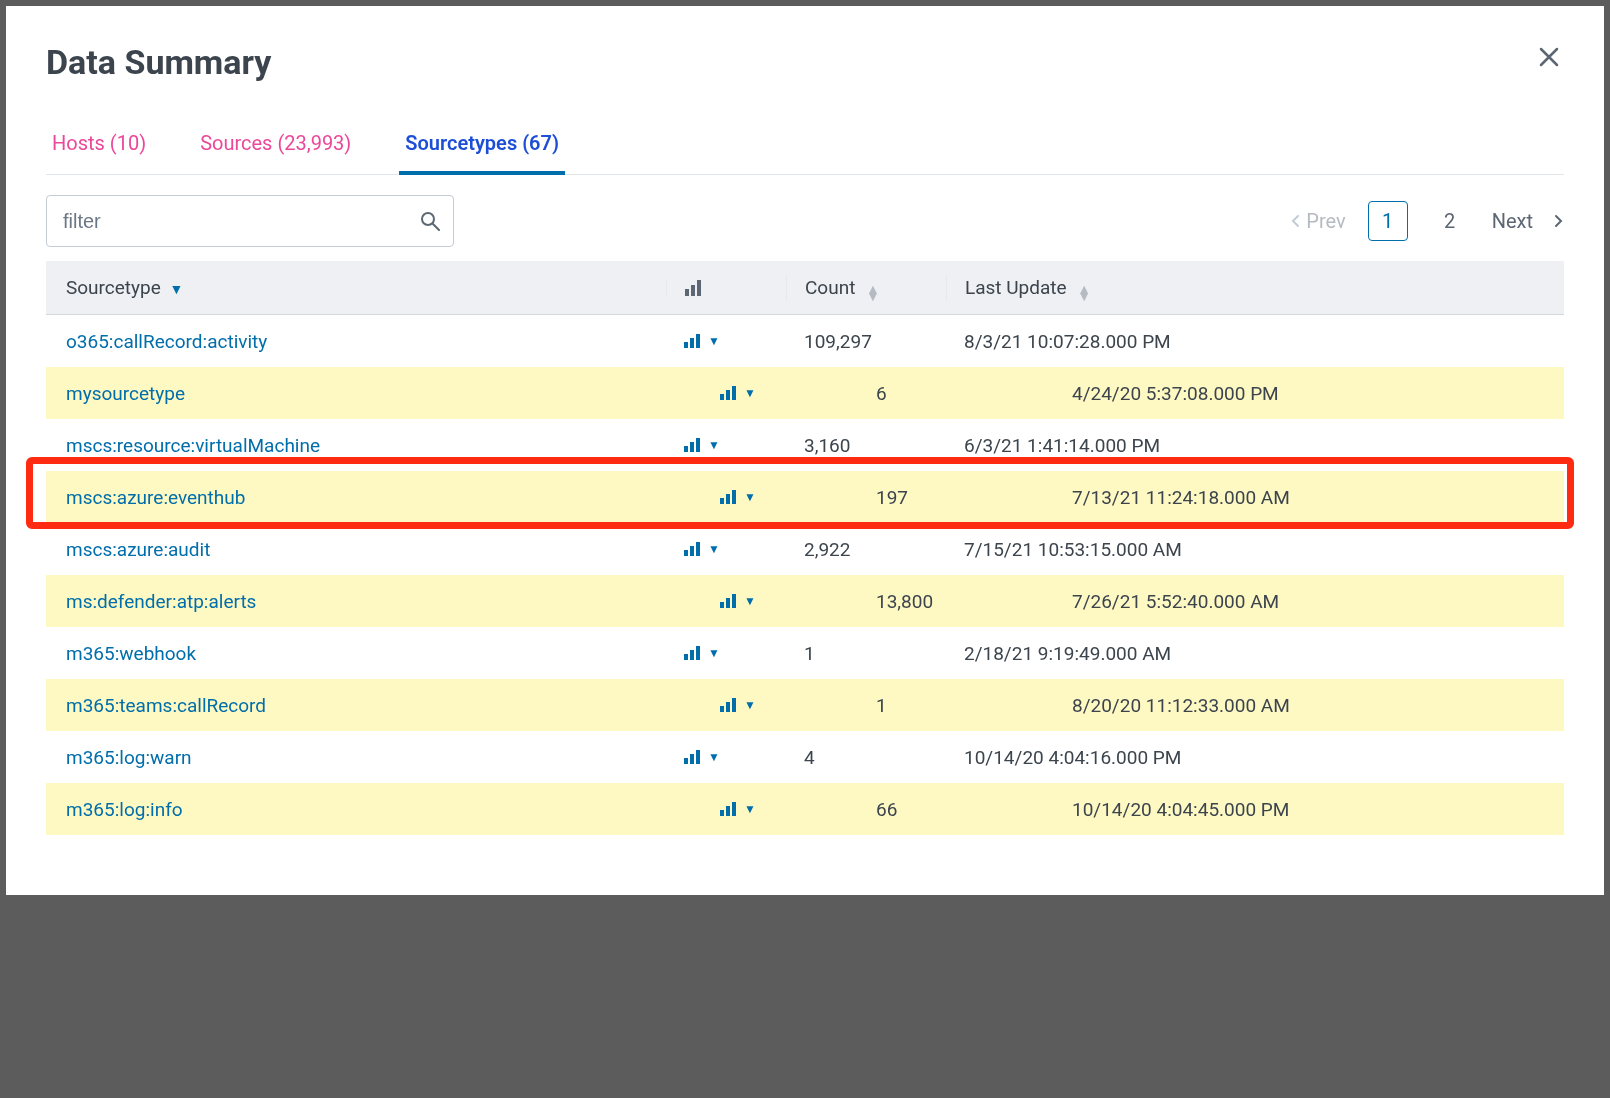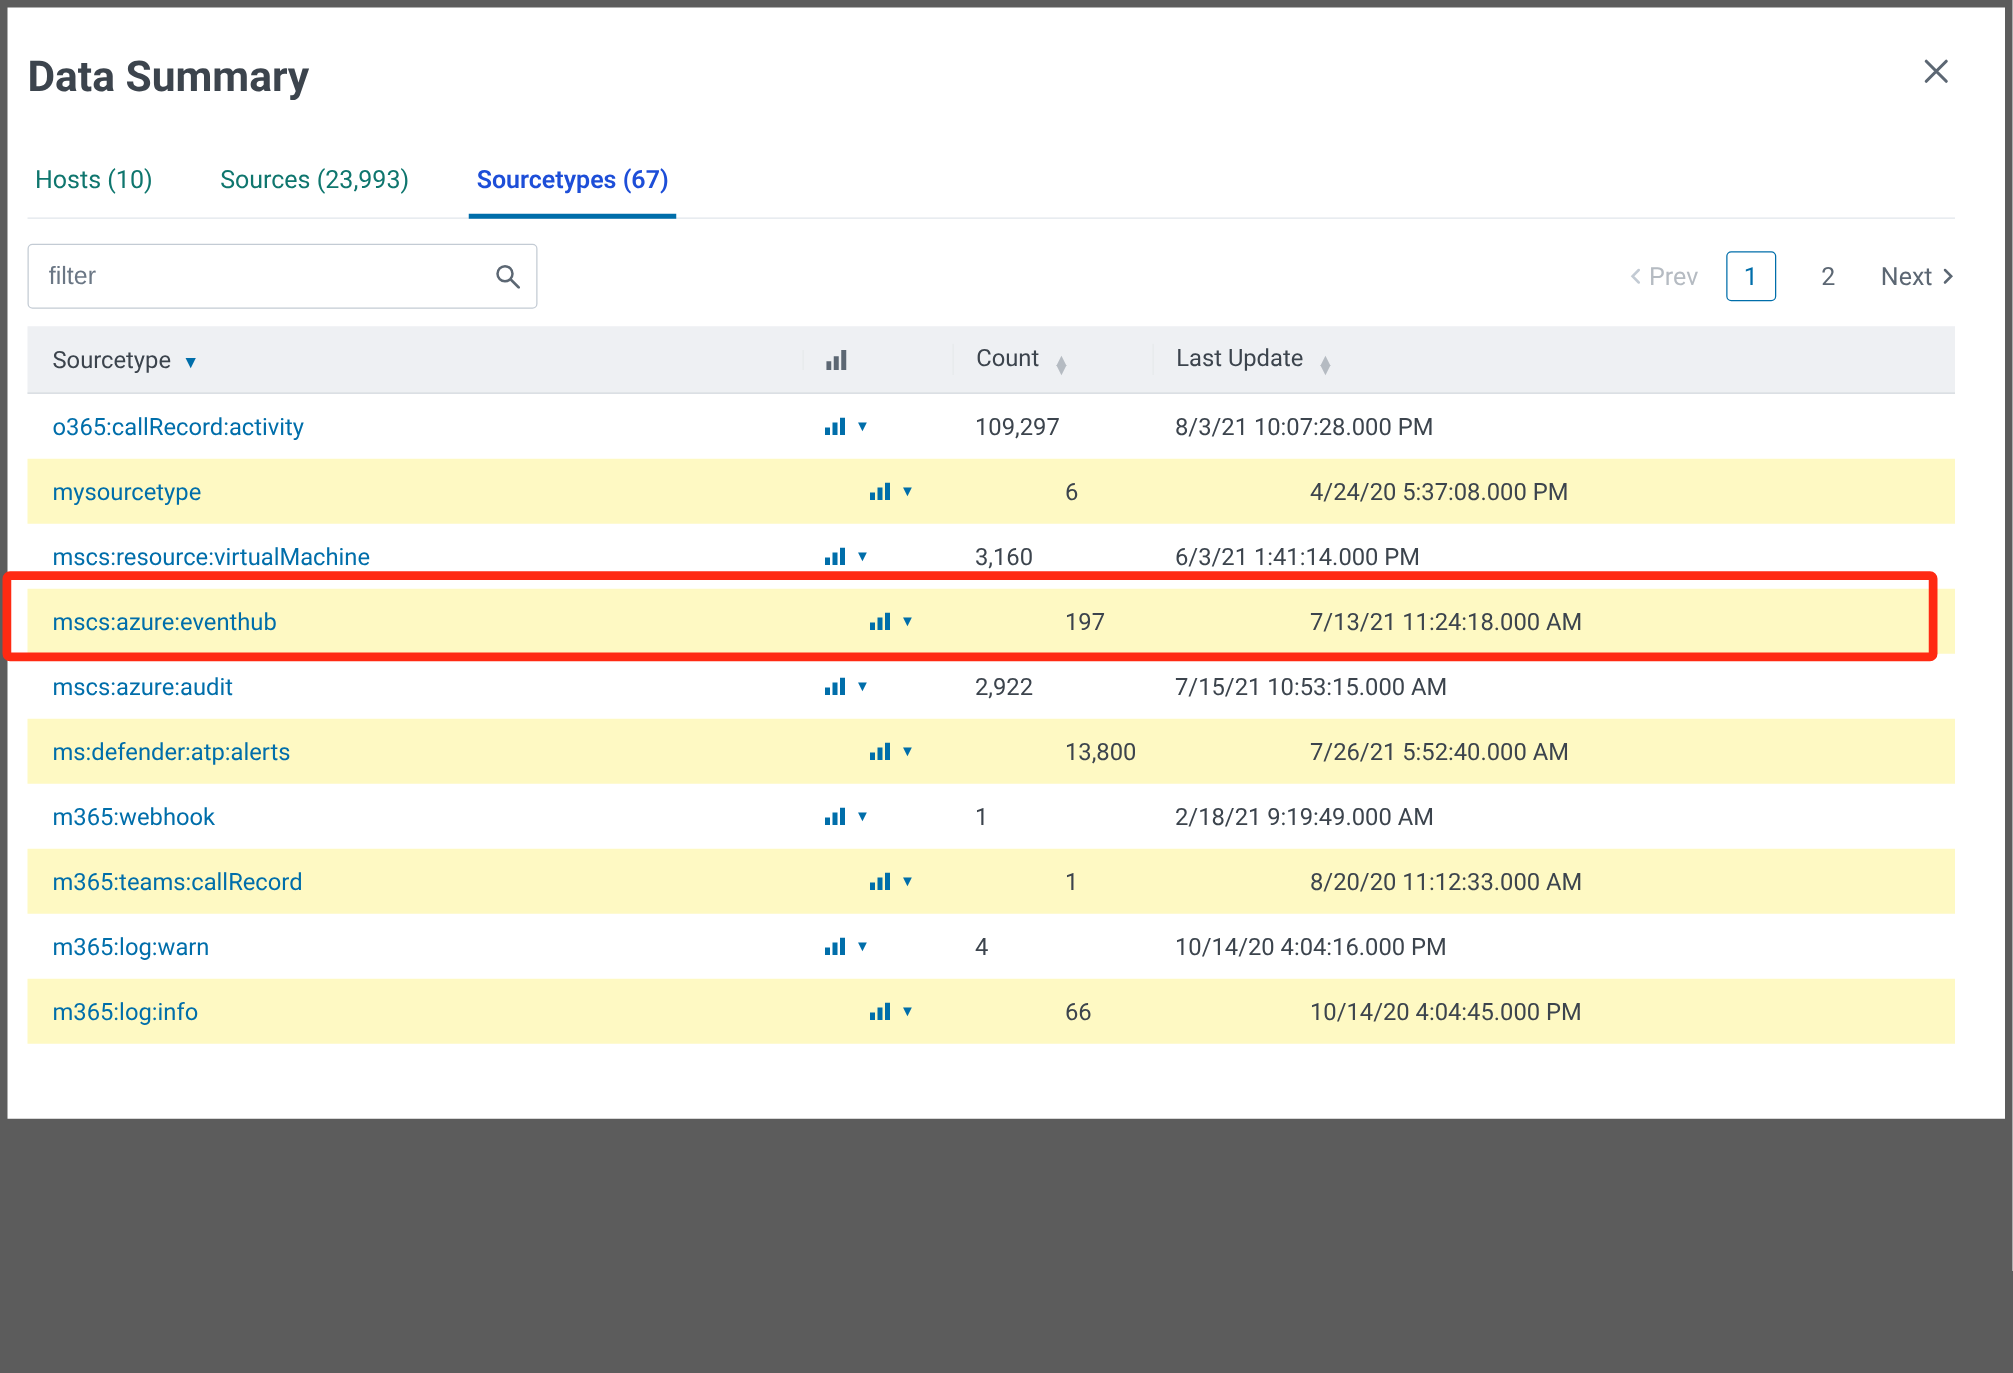--- a/index.html
+++ b/index.html
@@ -6,21 +6,21 @@
   body {
     font-family: -apple-system, BlinkMacSystemFont, "Segoe UI", Roboto, "Helvetica Neue", Arial, sans-serif;
     background: #5c5c5c;
     padding: 6px;
     color: #3c444d;
   }
   .dialog {
     background: #fff;
     width: 100%;
     min-height: 860px;
-    padding: 36px 40px 60px 16px;
+    padding: 36px 40px 60px 40px;
     position: relative;
   }
   .title-row {
     display: flex;
     justify-content: space-between;
     align-items: flex-start;
   }
   .page-title {
     font-size: 34px;
     font-weight: 700;
@@ -34,21 +34,21 @@
     padding: 4px;
   }
   .tabs {
     display: flex;
     gap: 42px;
     margin-top: 48px;
     border-bottom: 1px solid #e1e6eb;
   }
   .tab {
     font-size: 20px;
-    color: #0f766e;
+    color: #ec4899;
     padding: 0 6px 16px 6px;
     cursor: pointer;
     position: relative;
     top: 1px;
   }
   .tab.active {
     color: #1d4ed8;
     font-weight: 600;
     border-bottom: 4px solid #006eaa;
   }
@@ -81,21 +81,21 @@
     color: #5c6773;
   }
   .pager {
     display: flex;
     align-items: center;
     gap: 22px;
     color: #5c6773;
     font-size: 20px;
   }
   .pager-prev { color: #b5bbc2; display: flex; align-items: center; gap: 6px; }
-  .pager-next { color: #5c6773; display: flex; align-items: center; gap: 8px; cursor: pointer; }
+  .pager-next { color: #5c6773; display: flex; align-items: center; gap: 21px; cursor: pointer; }
   .page-num {
     width: 40px;
     height: 40px;
     display: flex;
     align-items: center;
     justify-content: center;
     border-radius: 4px;
     cursor: pointer;
   }
   .page-num.current {

